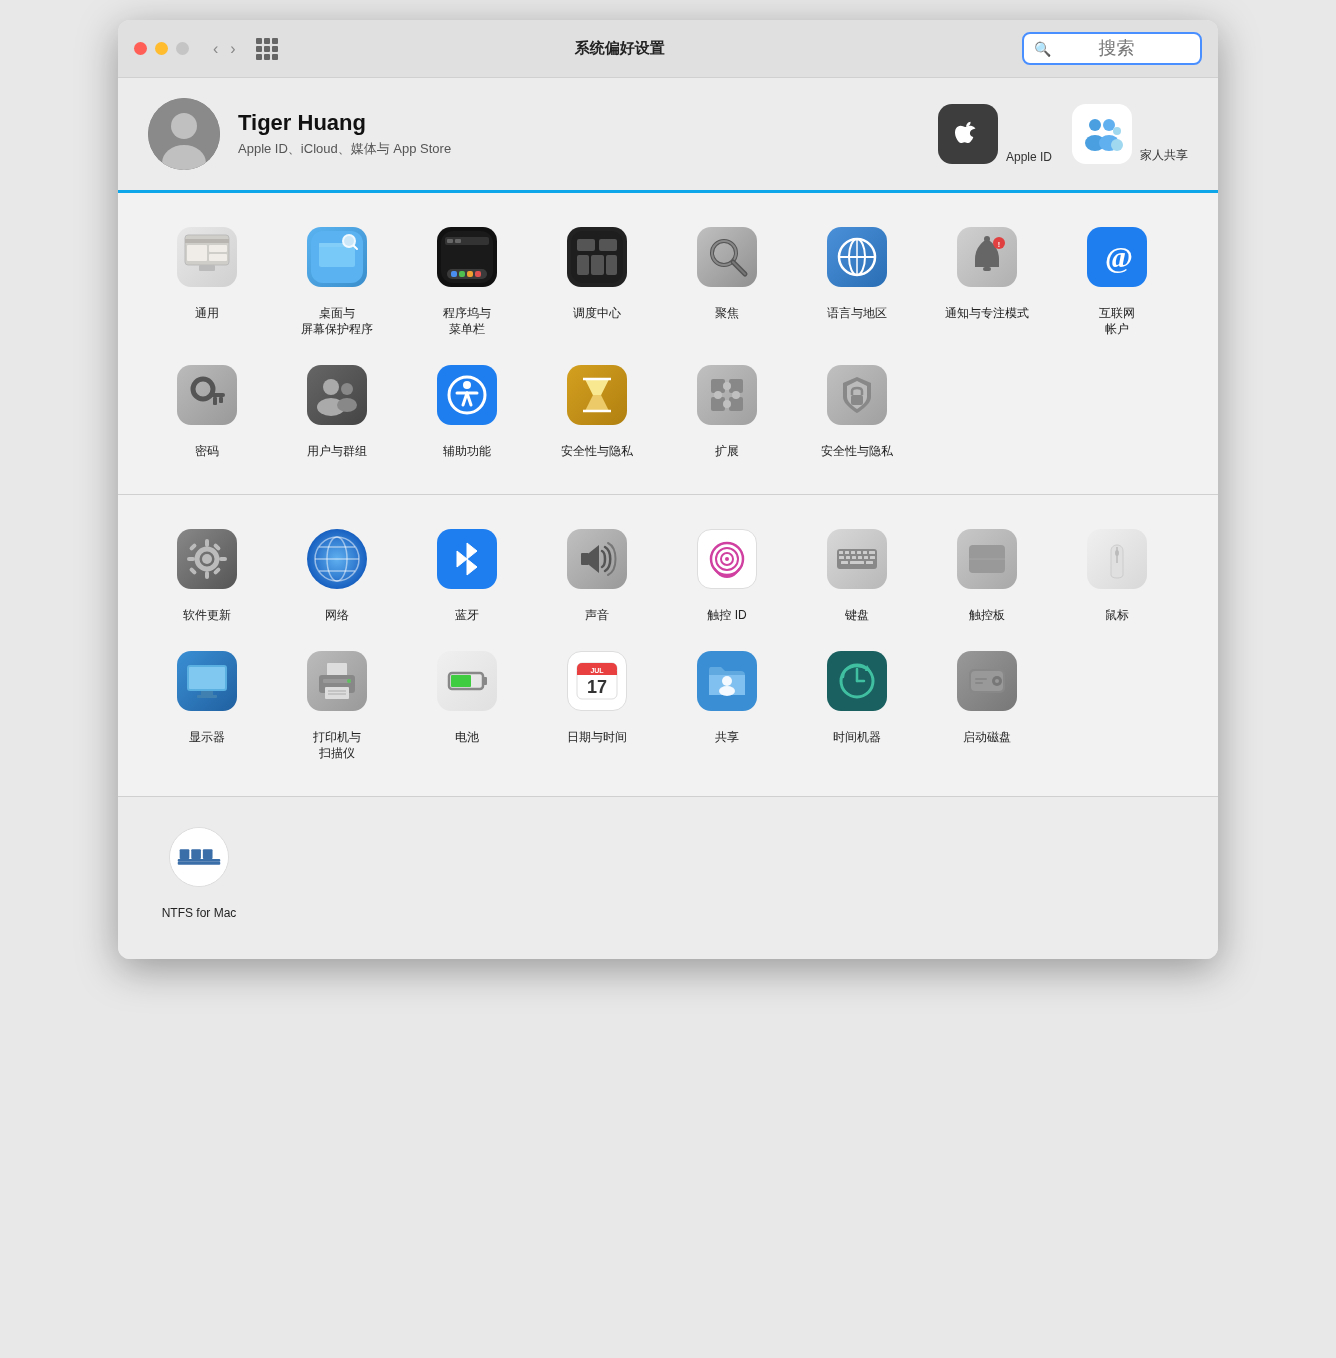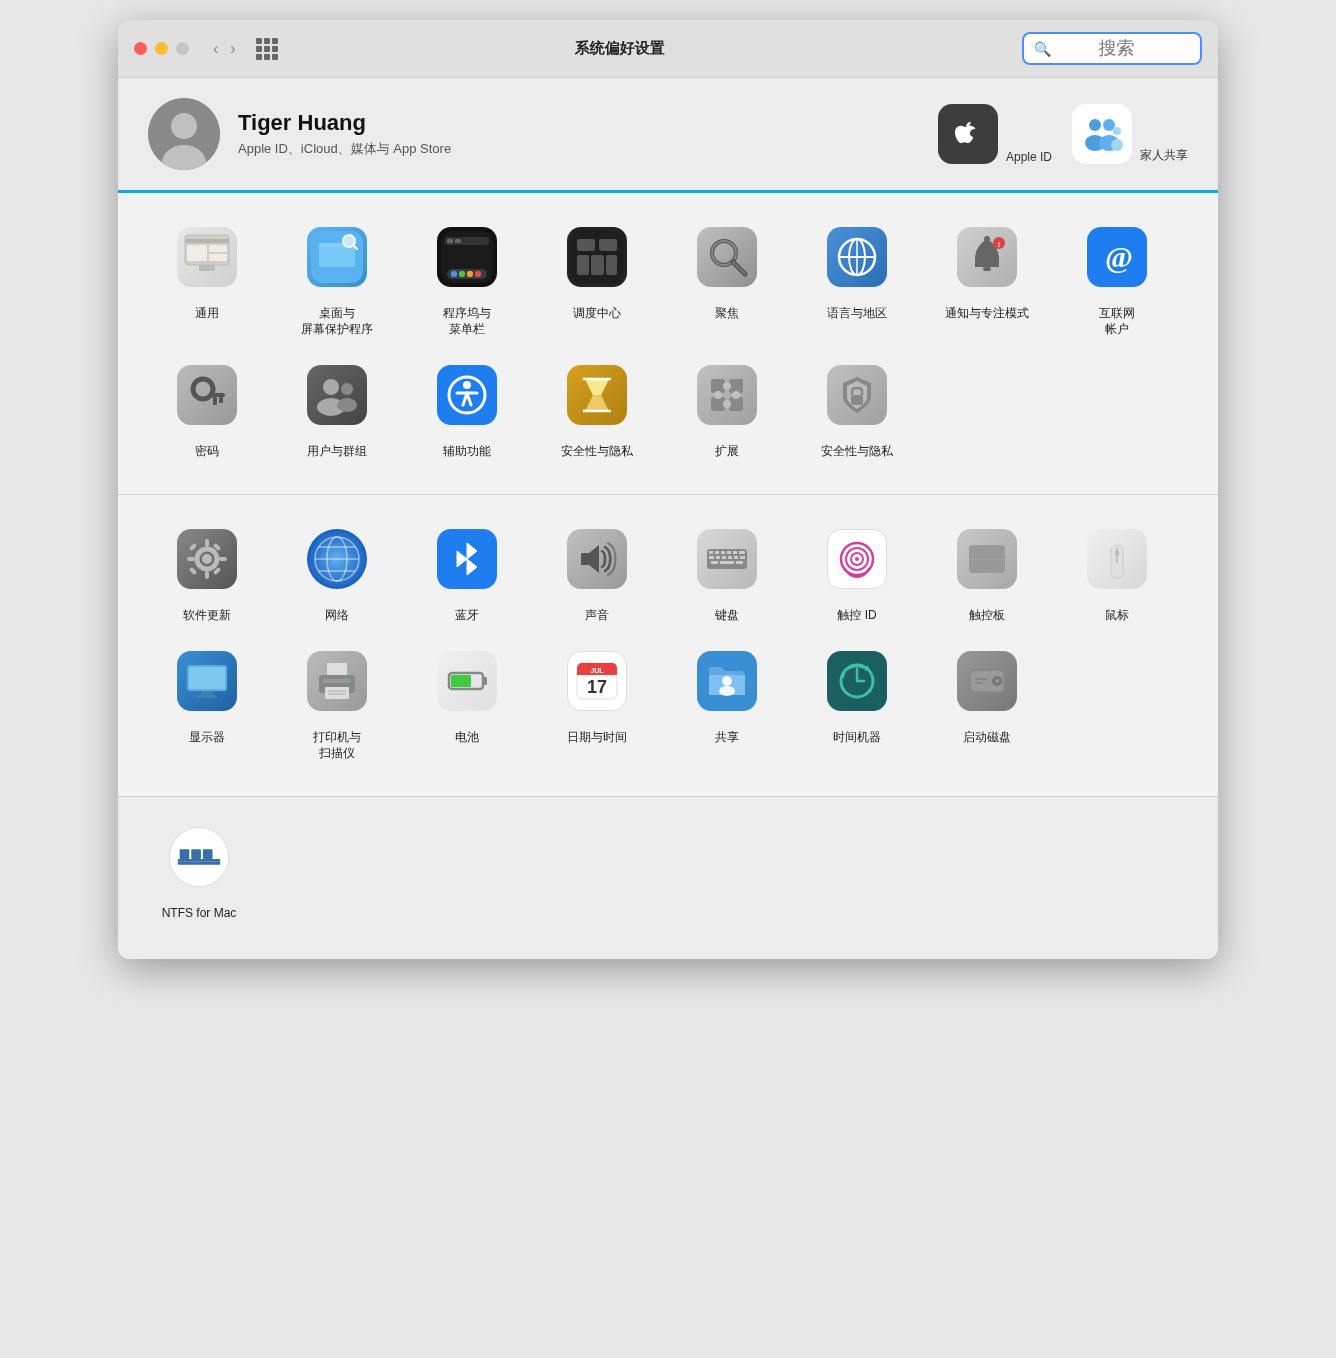--- a/index.html
+++ b/index.html
@@ -535,20 +535,34 @@
 
             <rect x="10" y="20" width="8" height="12" rx="1" fill="#555"></rect>
             <polygon points="18,20 28,12 28,40 18,32" fill="#555"></polygon>
 
             <path d="M31 18 C35 20 35 32 31 34" fill="none" stroke="#555" stroke-width="2.5" stroke-linecap="round"></path>
             <path d="M34 14 C41 18 41 34 34 38" fill="none" stroke="#555" stroke-width="2.5" stroke-linecap="round"></path>
             <path d="M37 10 C47 15 47 37 37 42" fill="none" stroke="#555" stroke-width="2" stroke-linecap="round" opacity="0.6"></path>
           </svg>
         </div>
         <div class="icon-label">声音</div>
+      </div>
+
+      <div class="icon-item">
+        <div class="icon-box" style="background:white;border-radius:14px;border:1px solid #ddd;">
+          <svg width="52" height="52" viewBox="0 0 52 52" xmlns="http://www.w3.org/2000/svg">
+            <circle cx="26" cy="26" r="16" fill="none" stroke="#d040a0" stroke-width="2.5"></circle>
+            <circle cx="26" cy="26" r="11" fill="none" stroke="#d040a0" stroke-width="2"></circle>
+            <circle cx="26" cy="26" r="6" fill="none" stroke="#d040a0" stroke-width="2"></circle>
+            <circle cx="26" cy="26" r="2" fill="#d040a0"></circle>
+
+            <path d="M14 36 C14 36 18 44 26 44 C34 44 38 36 38 36" fill="none" stroke="#d040a0" stroke-width="2" stroke-linecap="round"></path>
+          </svg>
+        </div>
+        <div class="icon-label">触控 ID</div>
       </div>
 
       <div class="icon-item">
         <div class="icon-box" style="background:linear-gradient(135deg,#d8d8d8,#b8b8b8);border-radius:14px;">
           <svg width="52" height="52" viewBox="0 0 52 52" xmlns="http://www.w3.org/2000/svg">
             <rect x="6" y="16" width="40" height="20" rx="3" fill="#888"></rect>
             <rect x="8" y="18" width="4" height="3" rx="0.5" fill="#ccc"></rect>
             <rect x="14" y="18" width="4" height="3" rx="0.5" fill="#ccc"></rect>
             <rect x="20" y="18" width="4" height="3" rx="0.5" fill="#ccc"></rect>
             <rect x="26" y="18" width="4" height="3" rx="0.5" fill="#ccc"></rect>
@@ -562,34 +576,20 @@
             <rect x="39" y="23" width="5" height="3" rx="0.5" fill="#ccc"></rect>
             <rect x="10" y="28" width="7" height="3" rx="0.5" fill="#ccc"></rect>
             <rect x="19" y="28" width="14" height="3" rx="0.5" fill="#ccc"></rect>
             <rect x="35" y="28" width="7" height="3" rx="0.5" fill="#ccc"></rect>
           </svg>
         </div>
         <div class="icon-label">键盘</div>
       </div>
 
       <div class="icon-item">
-        <div class="icon-box" style="background:white;border-radius:14px;border:1px solid #ddd;">
-          <svg width="52" height="52" viewBox="0 0 52 52" xmlns="http://www.w3.org/2000/svg">
-            <circle cx="26" cy="26" r="16" fill="none" stroke="#d040a0" stroke-width="2.5"></circle>
-            <circle cx="26" cy="26" r="11" fill="none" stroke="#d040a0" stroke-width="2"></circle>
-            <circle cx="26" cy="26" r="6" fill="none" stroke="#d040a0" stroke-width="2"></circle>
-            <circle cx="26" cy="26" r="2" fill="#d040a0"></circle>
-
-            <path d="M14 36 C14 36 18 44 26 44 C34 44 38 36 38 36" fill="none" stroke="#d040a0" stroke-width="2" stroke-linecap="round"></path>
-          </svg>
-        </div>
-        <div class="icon-label">触控 ID</div>
-      </div>
-
-      <div class="icon-item">
         <div class="icon-box" style="background:linear-gradient(135deg,#c8c8c8,#a8a8a8);border-radius:14px;">
           <svg width="52" height="52" viewBox="0 0 52 52" xmlns="http://www.w3.org/2000/svg">
             <rect x="8" y="12" width="36" height="28" rx="4" fill="#999"></rect>
             <line x1="8" y1="26" x2="44" y2="26" stroke="#bbb" stroke-width="0.8" opacity="0.5"></line>
           </svg>
         </div>
         <div class="icon-label">触控板</div>
       </div>
 
       <div class="icon-item">

